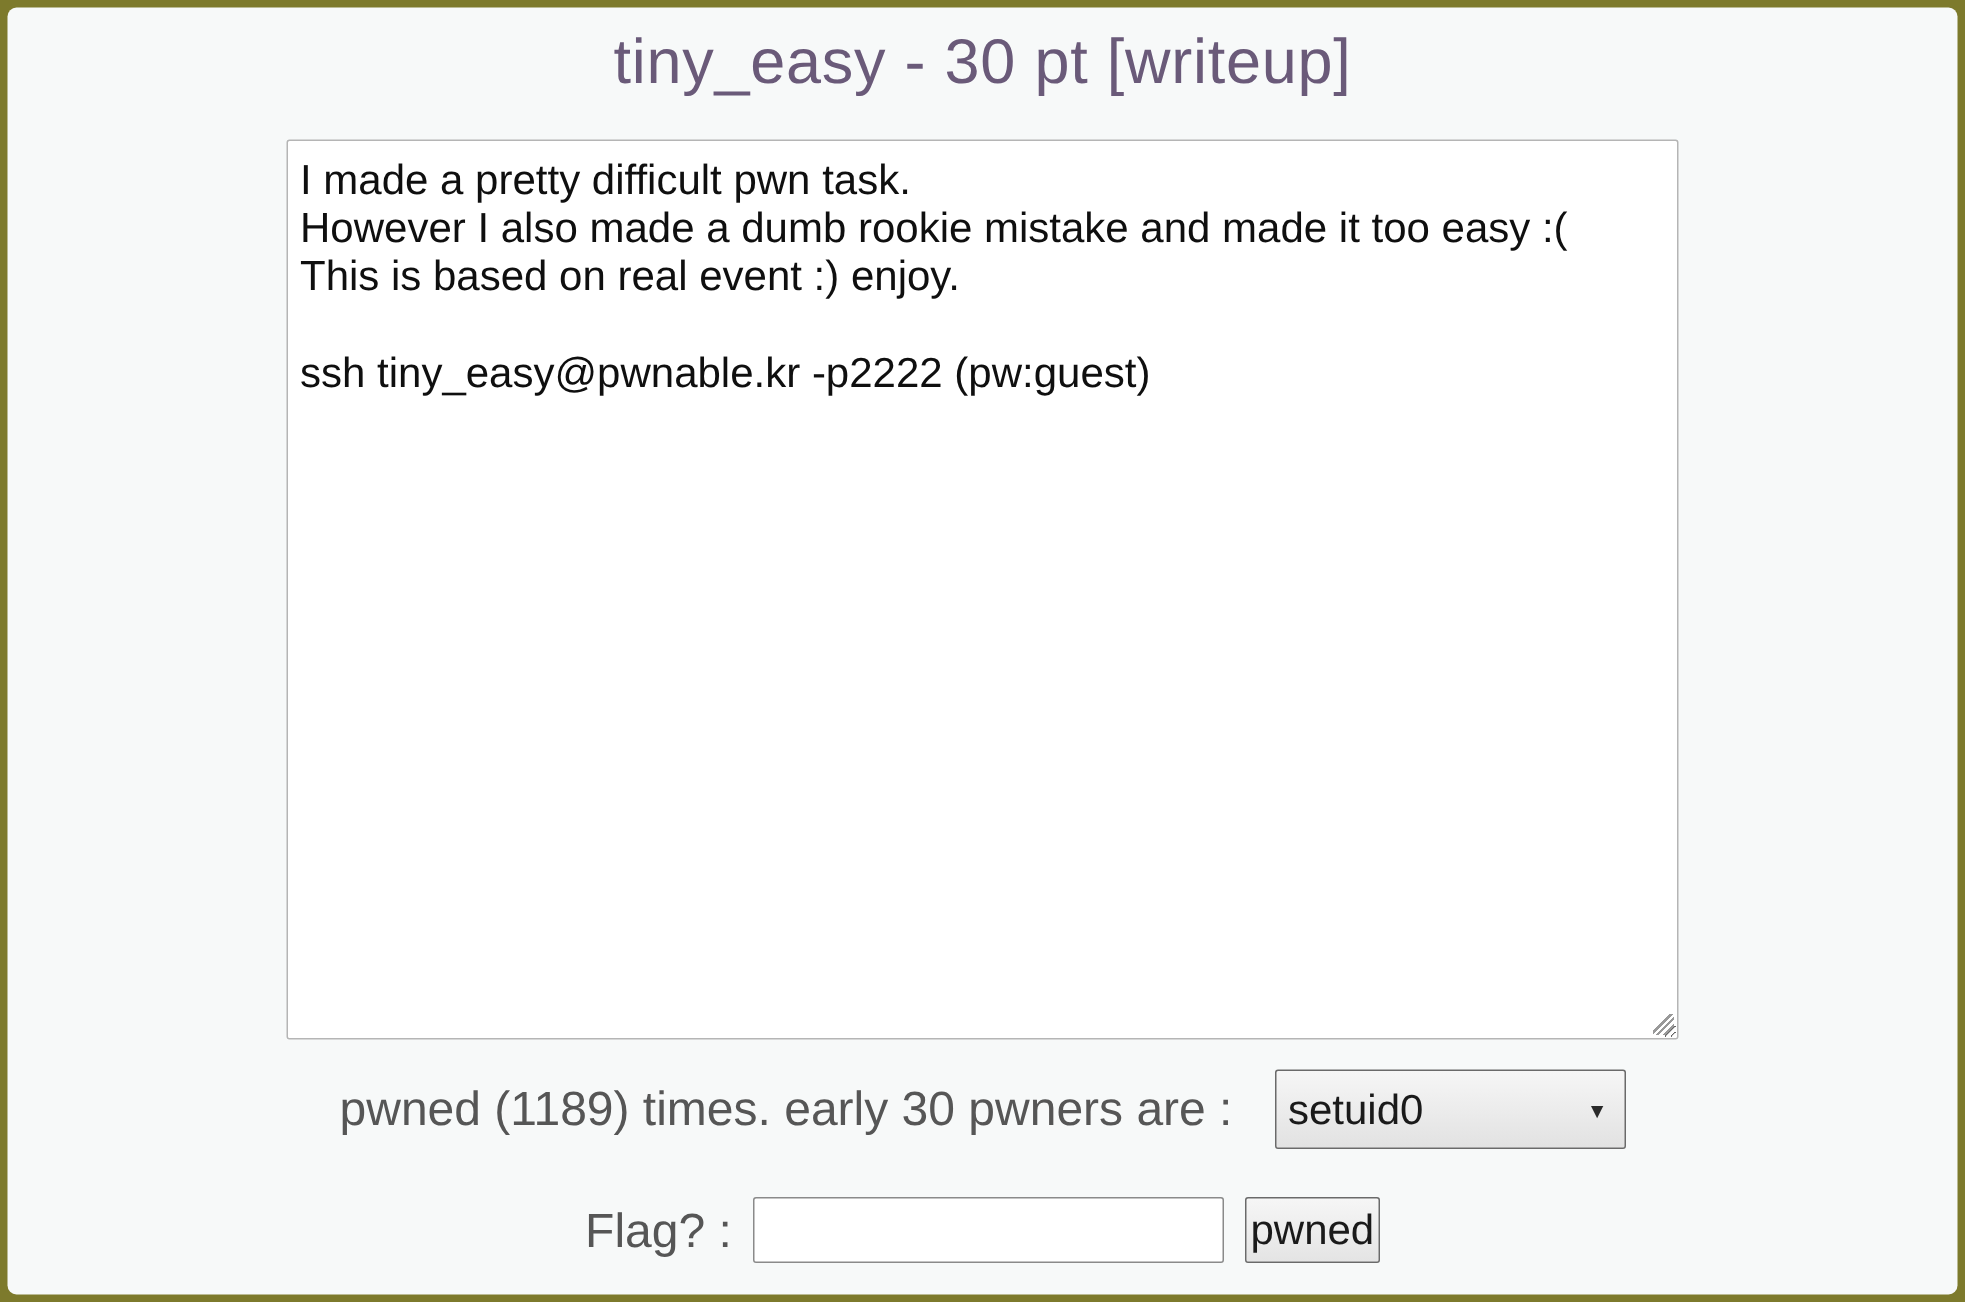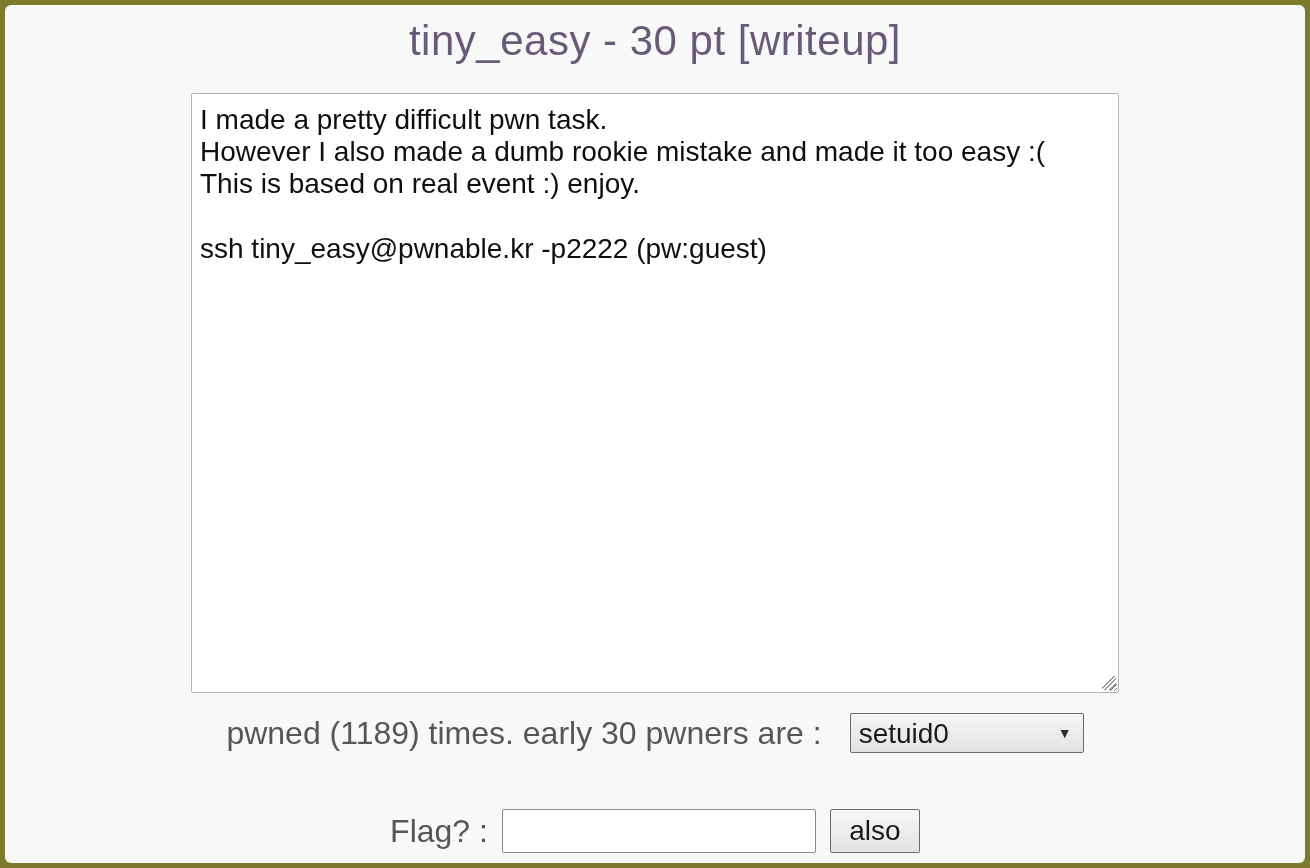--- a/index.html
+++ b/index.html
@@ -62,21 +62,21 @@
       margin-top: 20px;
       gap: 28px;
     }
     .stats-text {
       font-size: 32px;
       color: #565656;
       font-weight: 400;
     }
     .pwner-select {
       font-size: 28px;
-      height: 40px;
+      height: 53px;
       width: 234px;
       background: #efefef;
       border: 1px solid #6a6a6a;
       border-radius: 2px;
       padding: 0 8px;
       color: #1a1a1a;
       font-family: Arial, sans-serif;
       appearance: none;
       -webkit-appearance: none;
       background-image: linear-gradient(#f6f6f6,#e2e2e2);
@@ -93,21 +93,21 @@
       top: 50%;
       transform: translateY(-50%);
       font-size: 14px;
       color: #2a2a2a;
       pointer-events: none;
     }
     .flag-row {
       display: flex;
       align-items: center;
       justify-content: center;
-      margin-top: 56px;
+      margin-top: 32px;
       gap: 14px;
     }
     .flag-label {
       font-size: 32px;
       color: #565656;
     }
     .flag-input {
       width: 314px;
       height: 44px;
       border: 1px solid #8a8a8a;
@@ -145,15 +145,15 @@
     <span class="select-wrap">
       <select class="pwner-select">
         <option>setuid0</option>
       </select>
     </span>
   </div>
 
   <div class="flag-row">
     <span class="flag-label">Flag? :</span>
     <input type="text" class="flag-input" value="" style="">
-    <button class="auth-btn">also</button>
+    <button class="auth-btn">pwned</button>
   </div>
 </div>
 
 </body></html>

